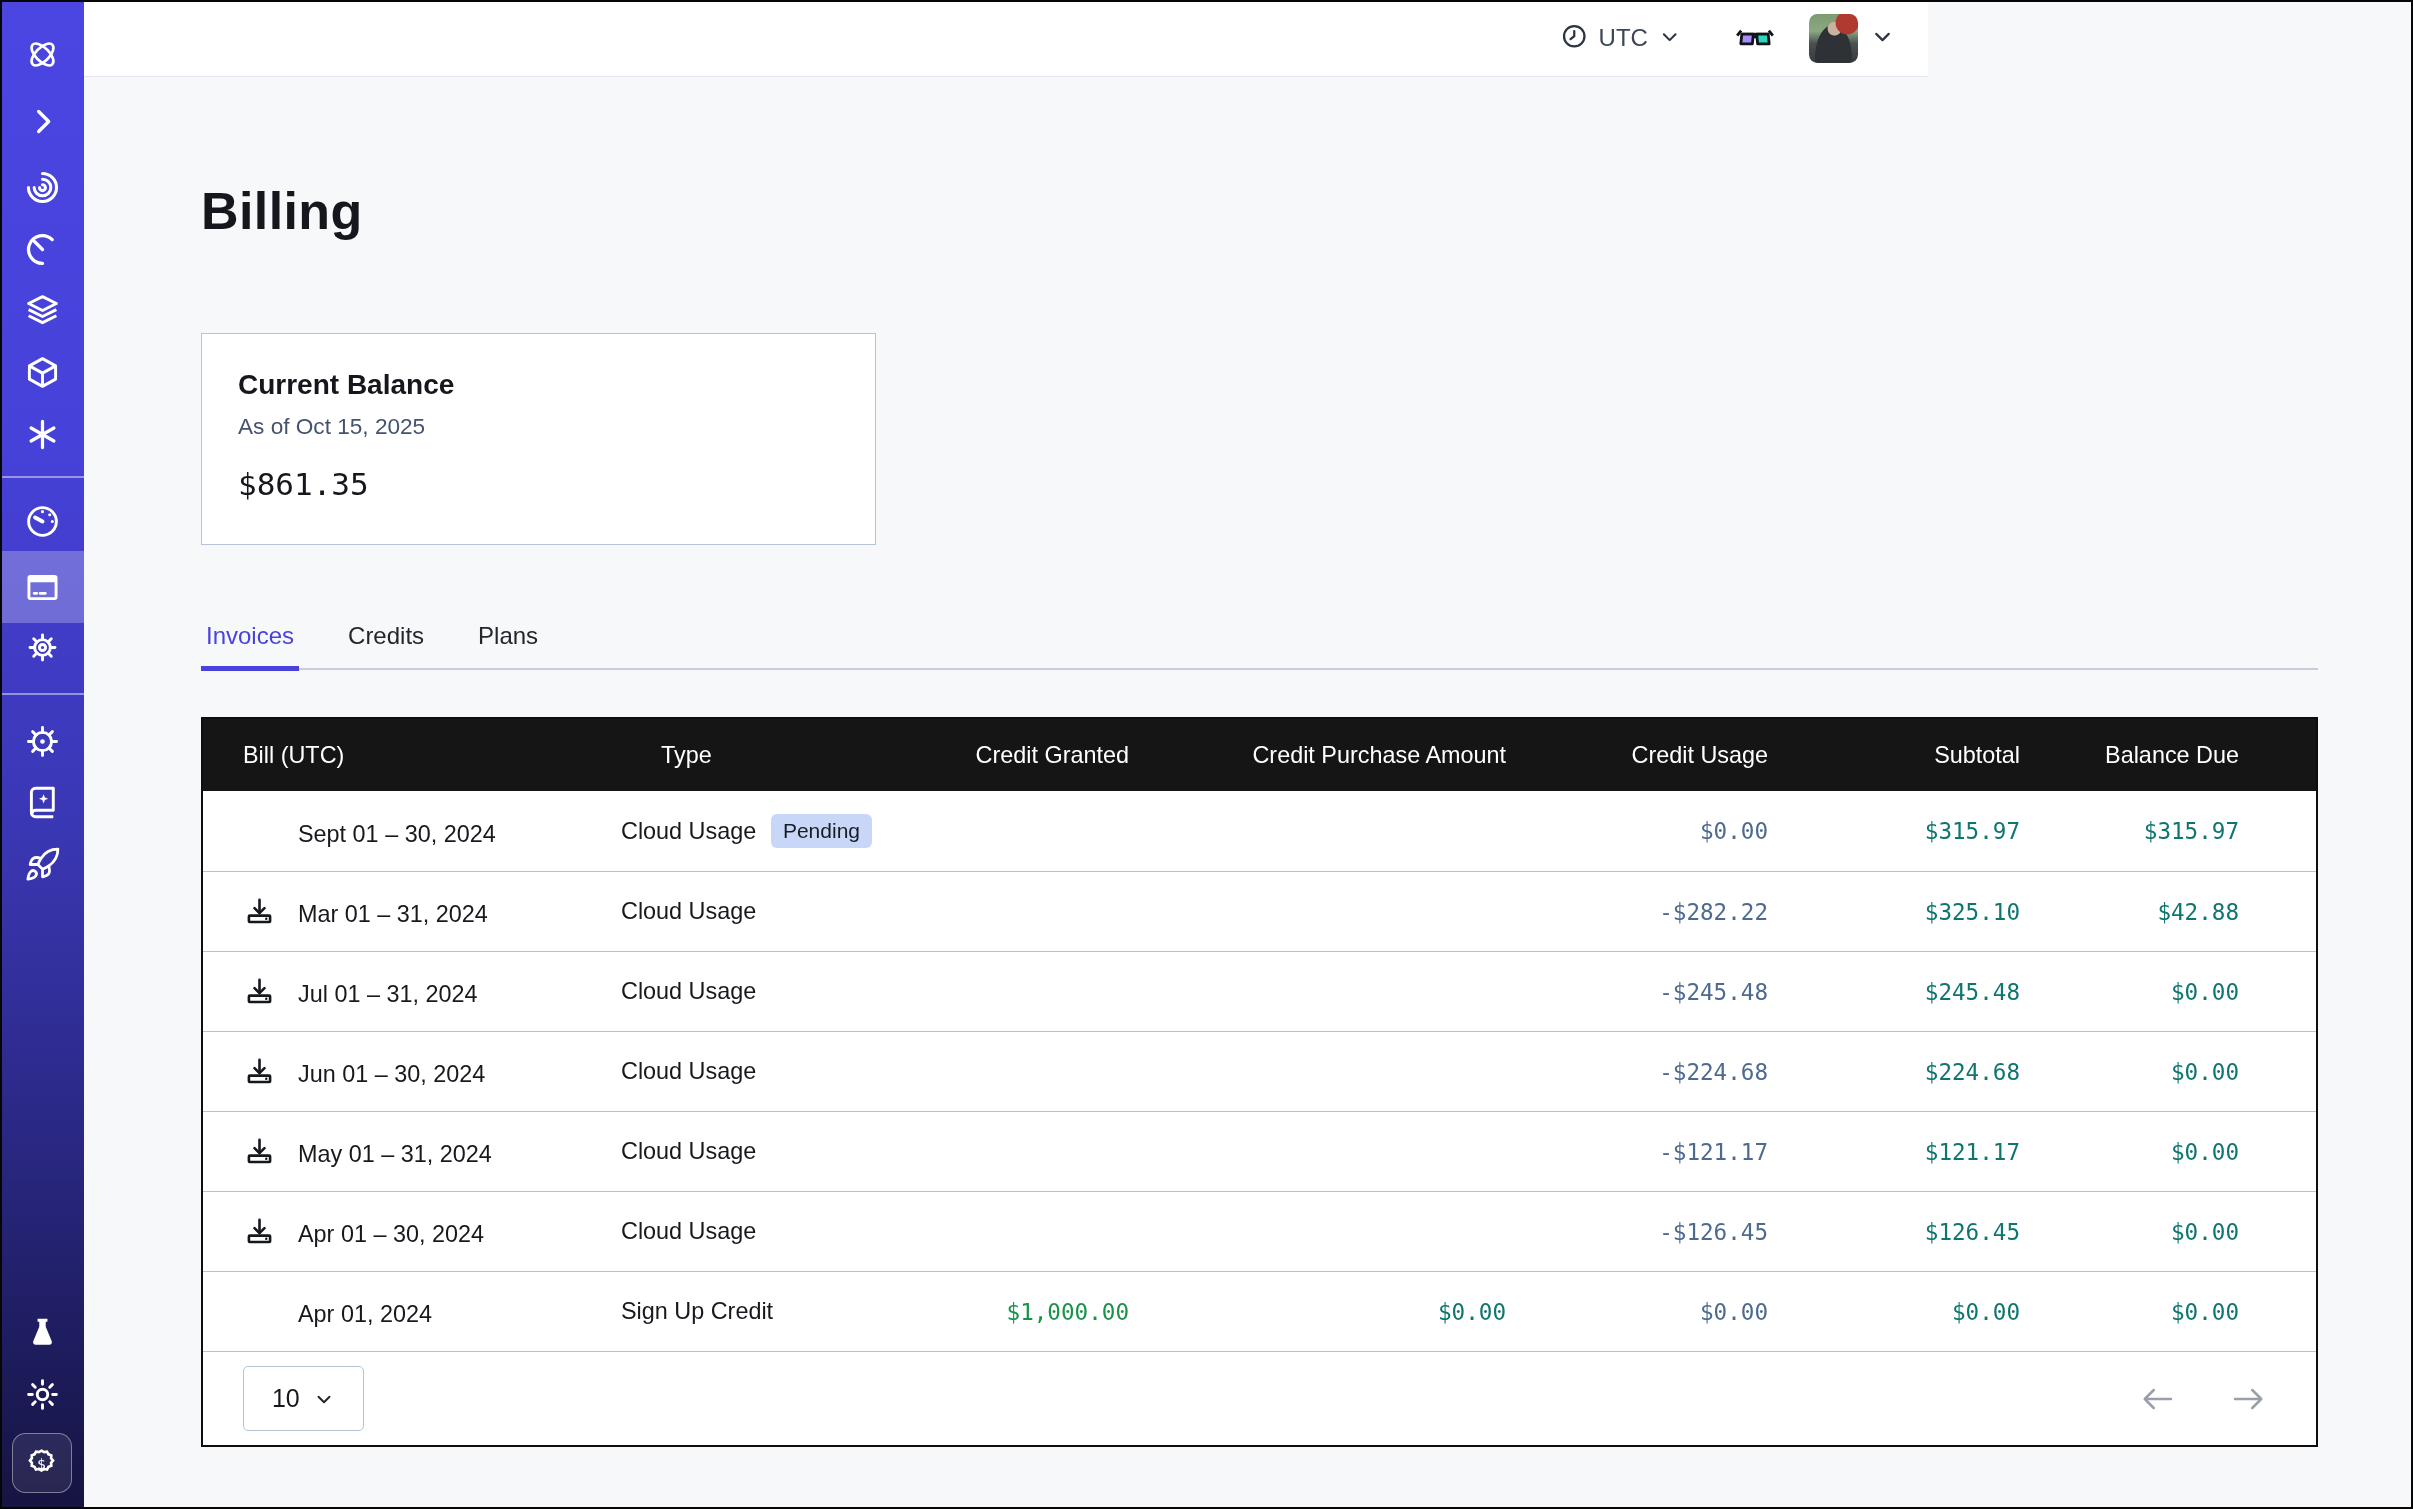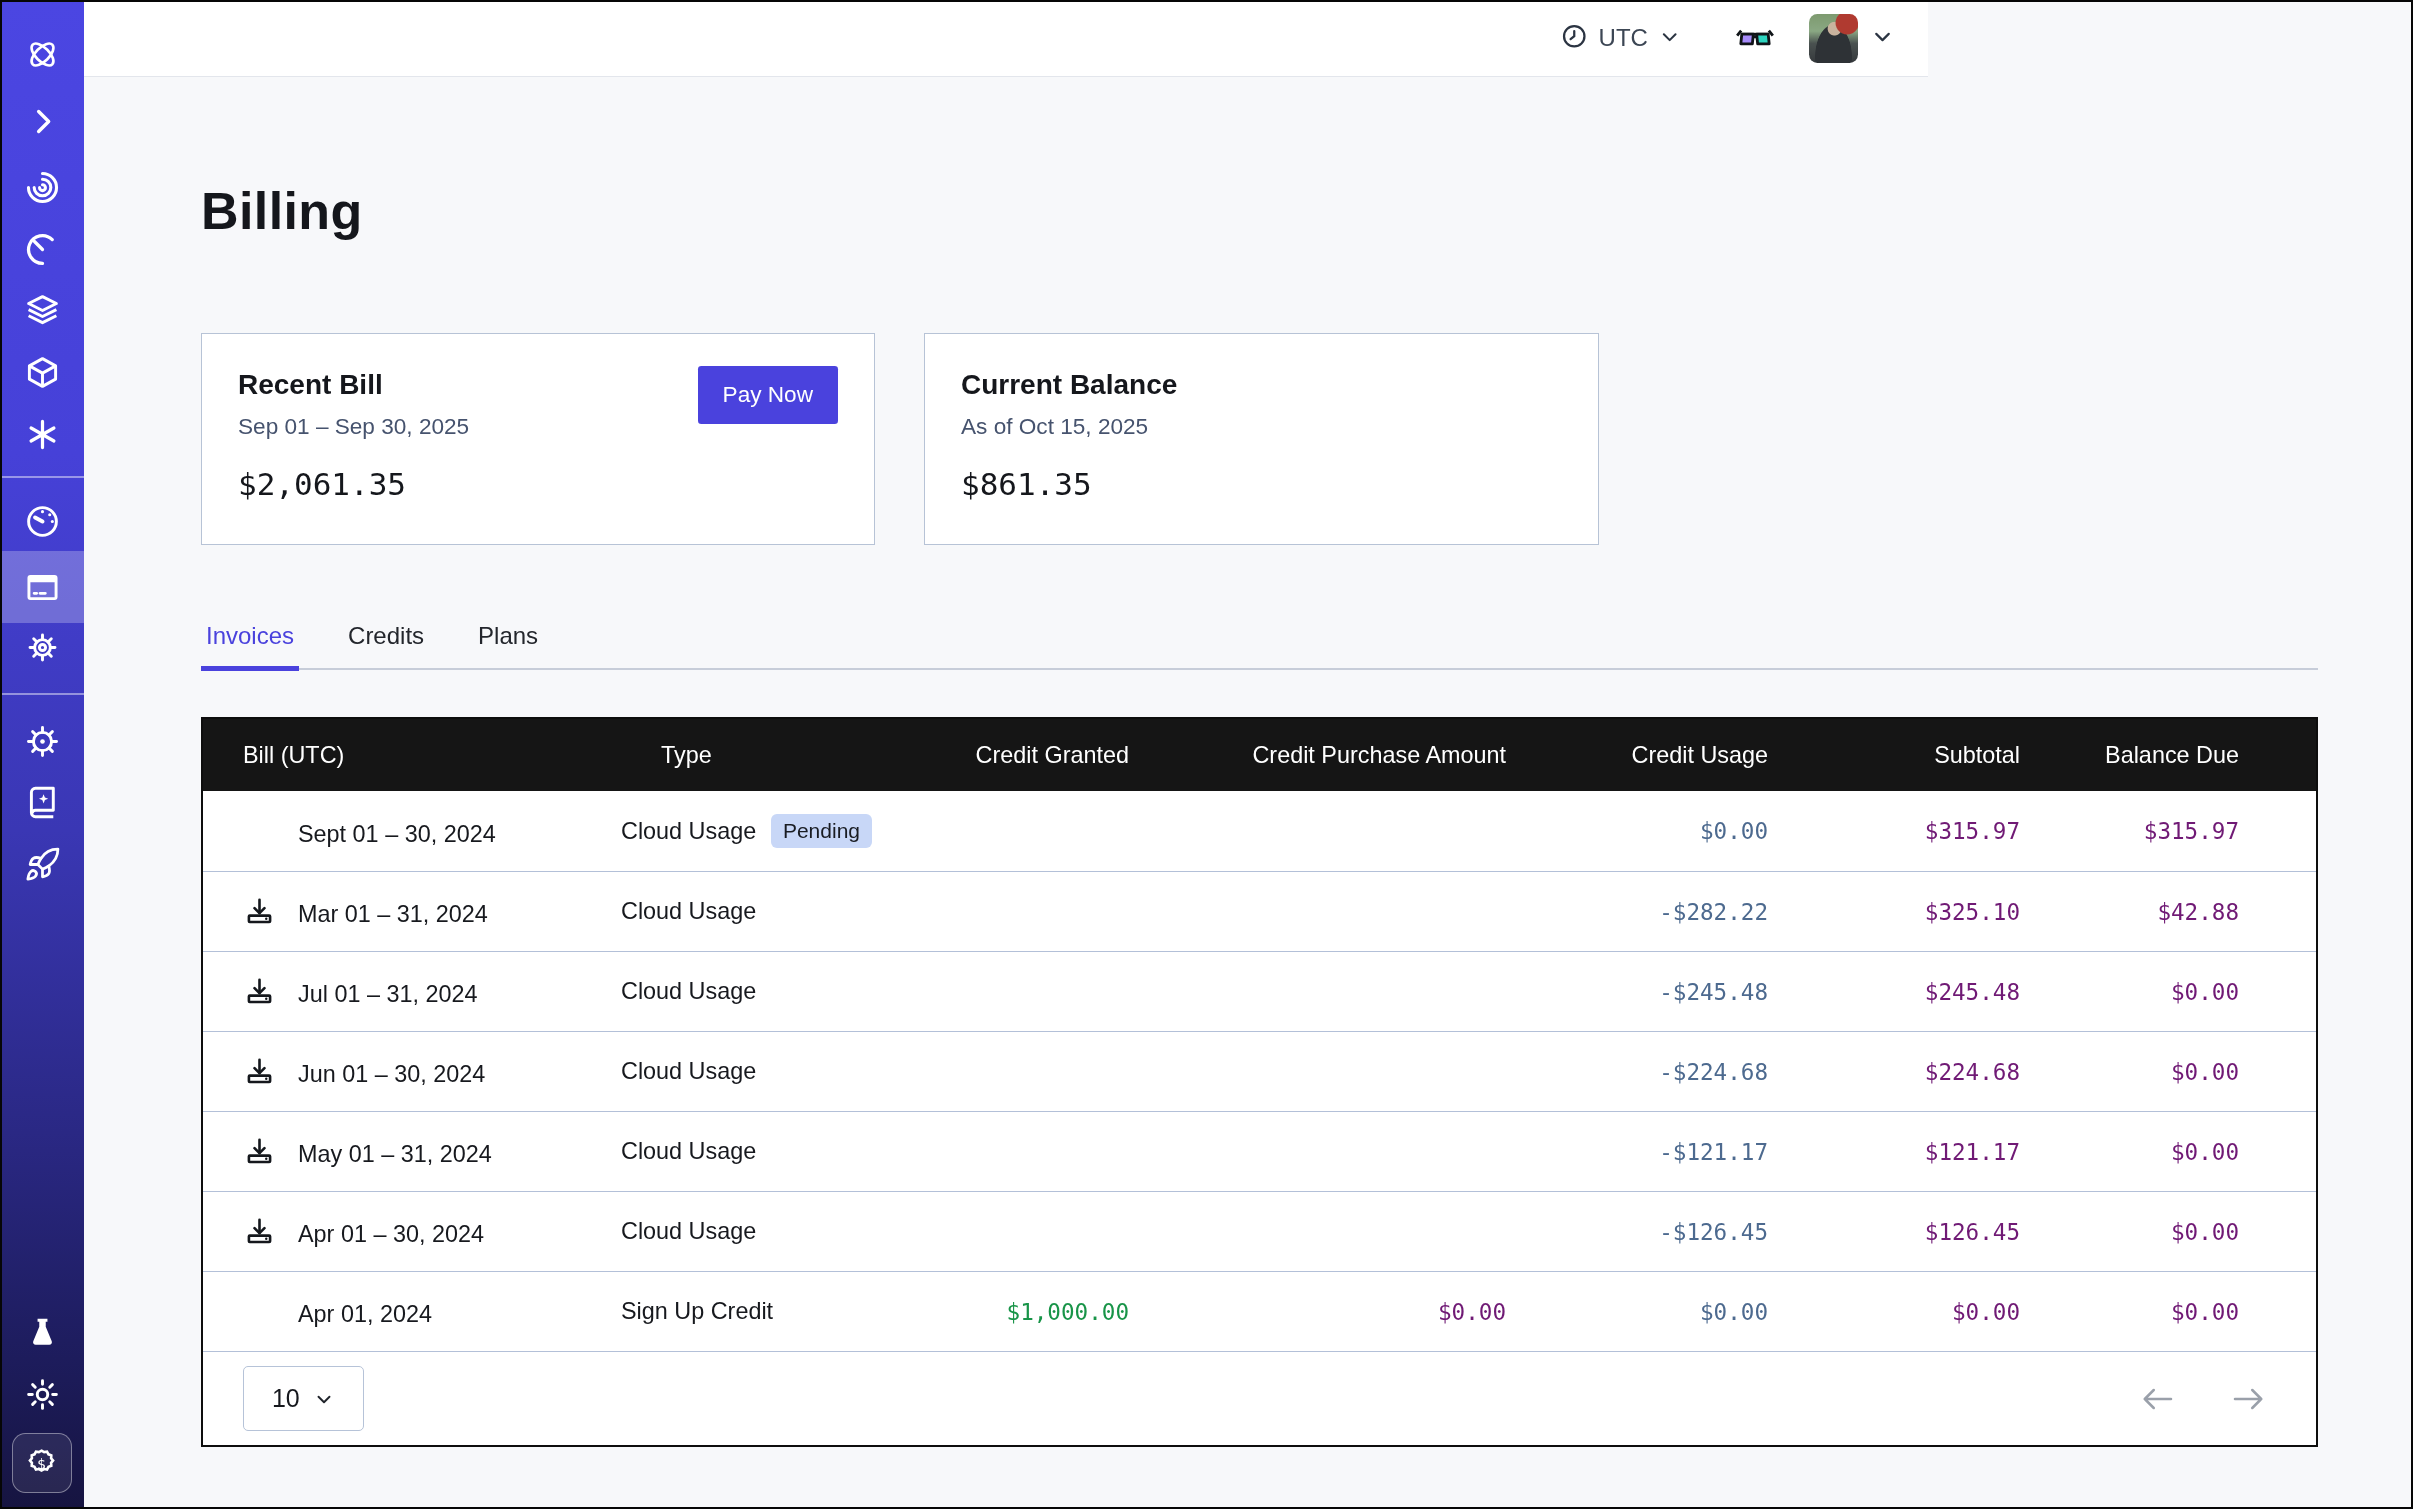--- a/index.html
+++ b/index.html
@@ -90,21 +90,21 @@
   .cell.c-right { text-align:right; }
   .cell.c-last { padding-right:75px; }
   .date-cell { display:flex; align-items:flex-end; gap:22px; }
   .dl-icon { width:33px; height:33px; flex:0 0 33px; cursor:pointer; }
   .date-text { font-size:23.4px; color:#17191e; }
   .type-cell { display:flex; align-items:center; gap:15px; }
   .type-text { font-size:23.4px; color:#17191e; }
   .badge {
     background:#c8d7f7; color:#191c22; font-size:21px; padding:5px 11.7px; border-radius:5.9px;
   }
-  .mono { font-family:"DejaVu Sans Mono",monospace; font-size:22.6px; color:#701a75; }
+  .mono { font-family:"DejaVu Sans Mono",monospace; font-size:22.6px; color:#0f766e; }
   .usage { color:#4d6a8f; }
   .granted { color:#189448; }
 
   .t-footer {
     border-top:1.7px solid #b3c0d8; height:94px; display:flex; align-items:center;
     justify-content:space-between; padding:0 49px 0 40px;gap:16px;
   }
   .pagesize-select {
     width:121px; height:65px; border:1.7px solid #b6c3d8; border-radius:5px; background:#fff;
     display:flex; align-items:center; justify-content:center; gap:13.4px; font-size:25px; cursor:pointer;
@@ -261,26 +261,20 @@
       </svg>
     </span>
   </div>
 </header>
 
 <main class="main">
   <div class="content">
     <h1 class="page-title">Billing</h1>
 
     <section class="cards">
-      <div class="card card-1">
-        <div class="card-title">Recent Bill</div>
-        <div class="card-sub">Sep 01 – Sep 30, 2025</div>
-        <div class="card-amount">$2,061.35</div>
-        <button class="paynow-btn">Pay Now</button>
-      </div>
       <div class="card card-2">
         <div class="card-title">Current Balance</div>
         <div class="card-sub">As of Oct 15, 2025</div>
         <div class="card-amount">$861.35</div>
       </div>
     </section>
 
     <nav class="tabs">
         <div class="tab active">Invoices</div>
         <div class="tab">Credits</div>

